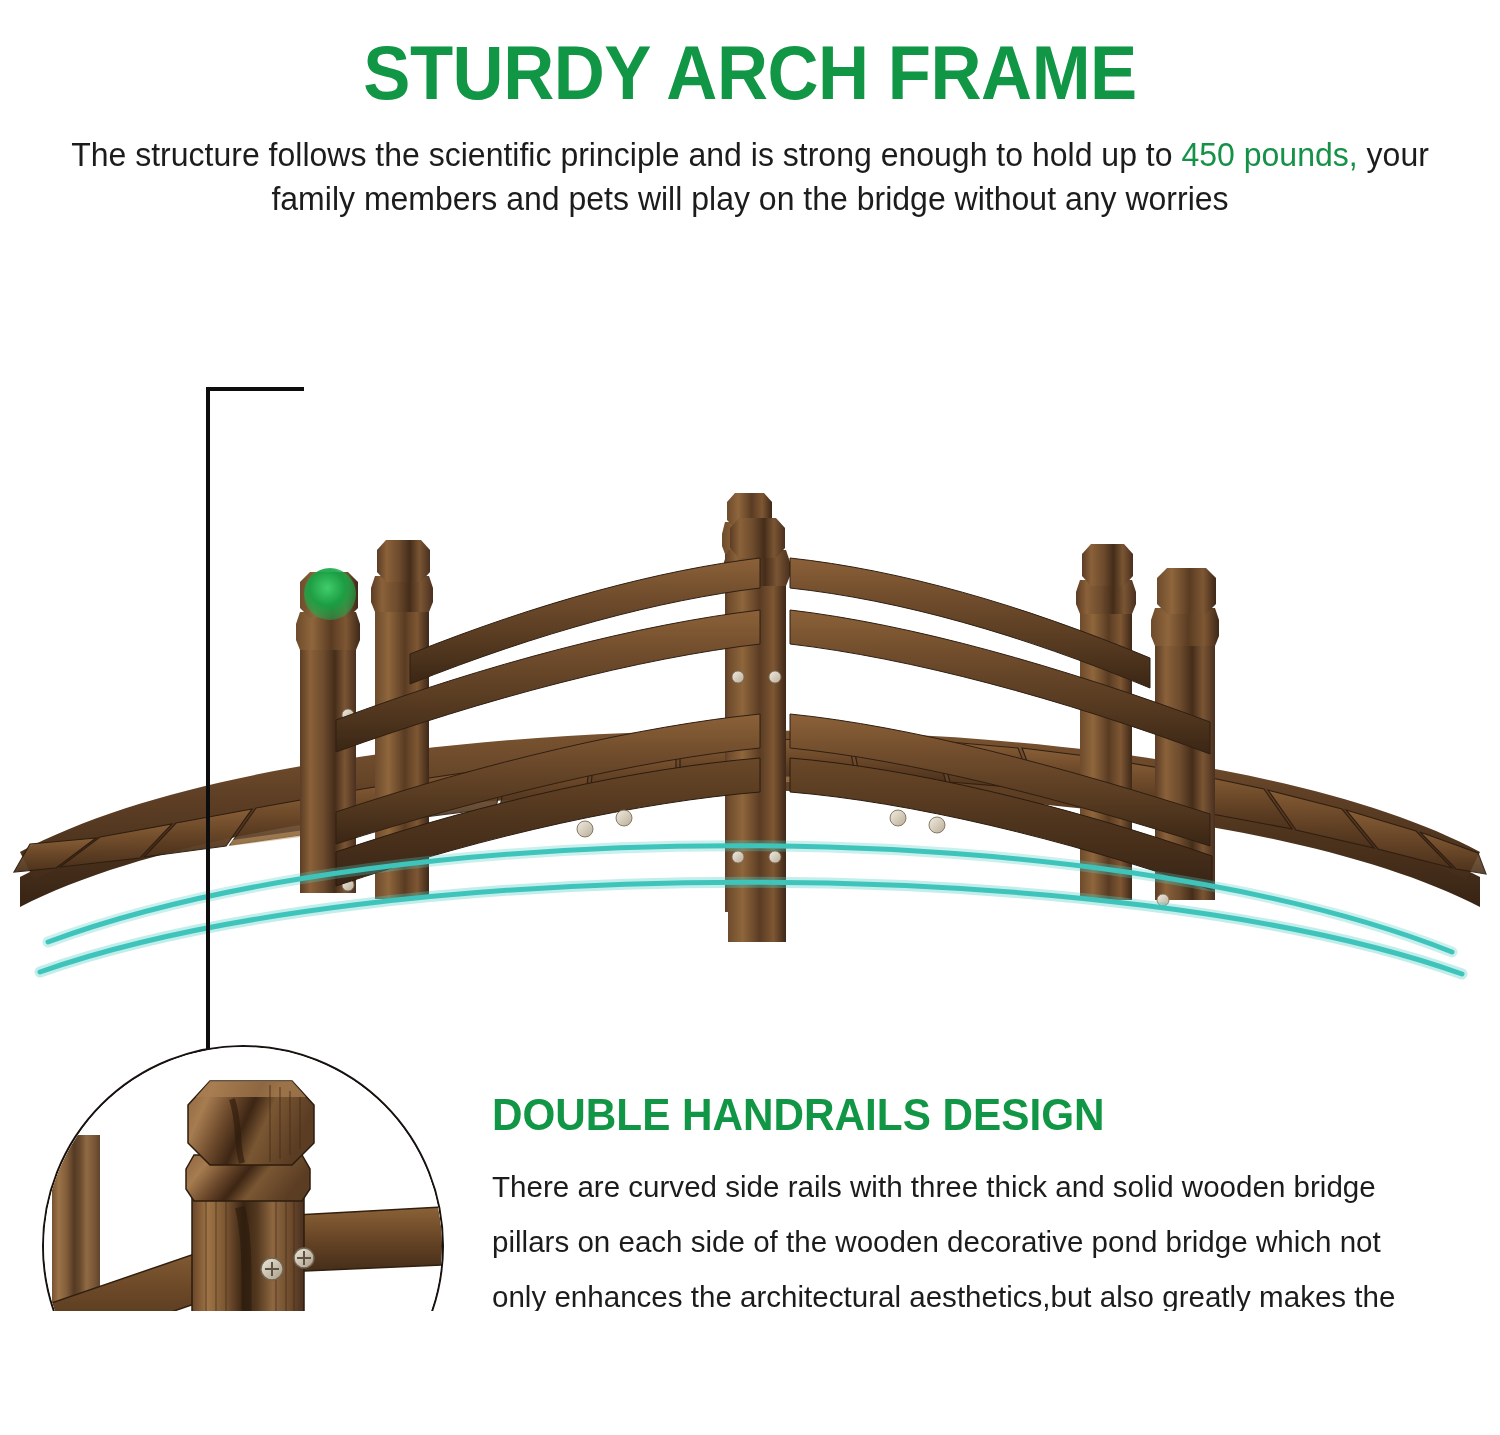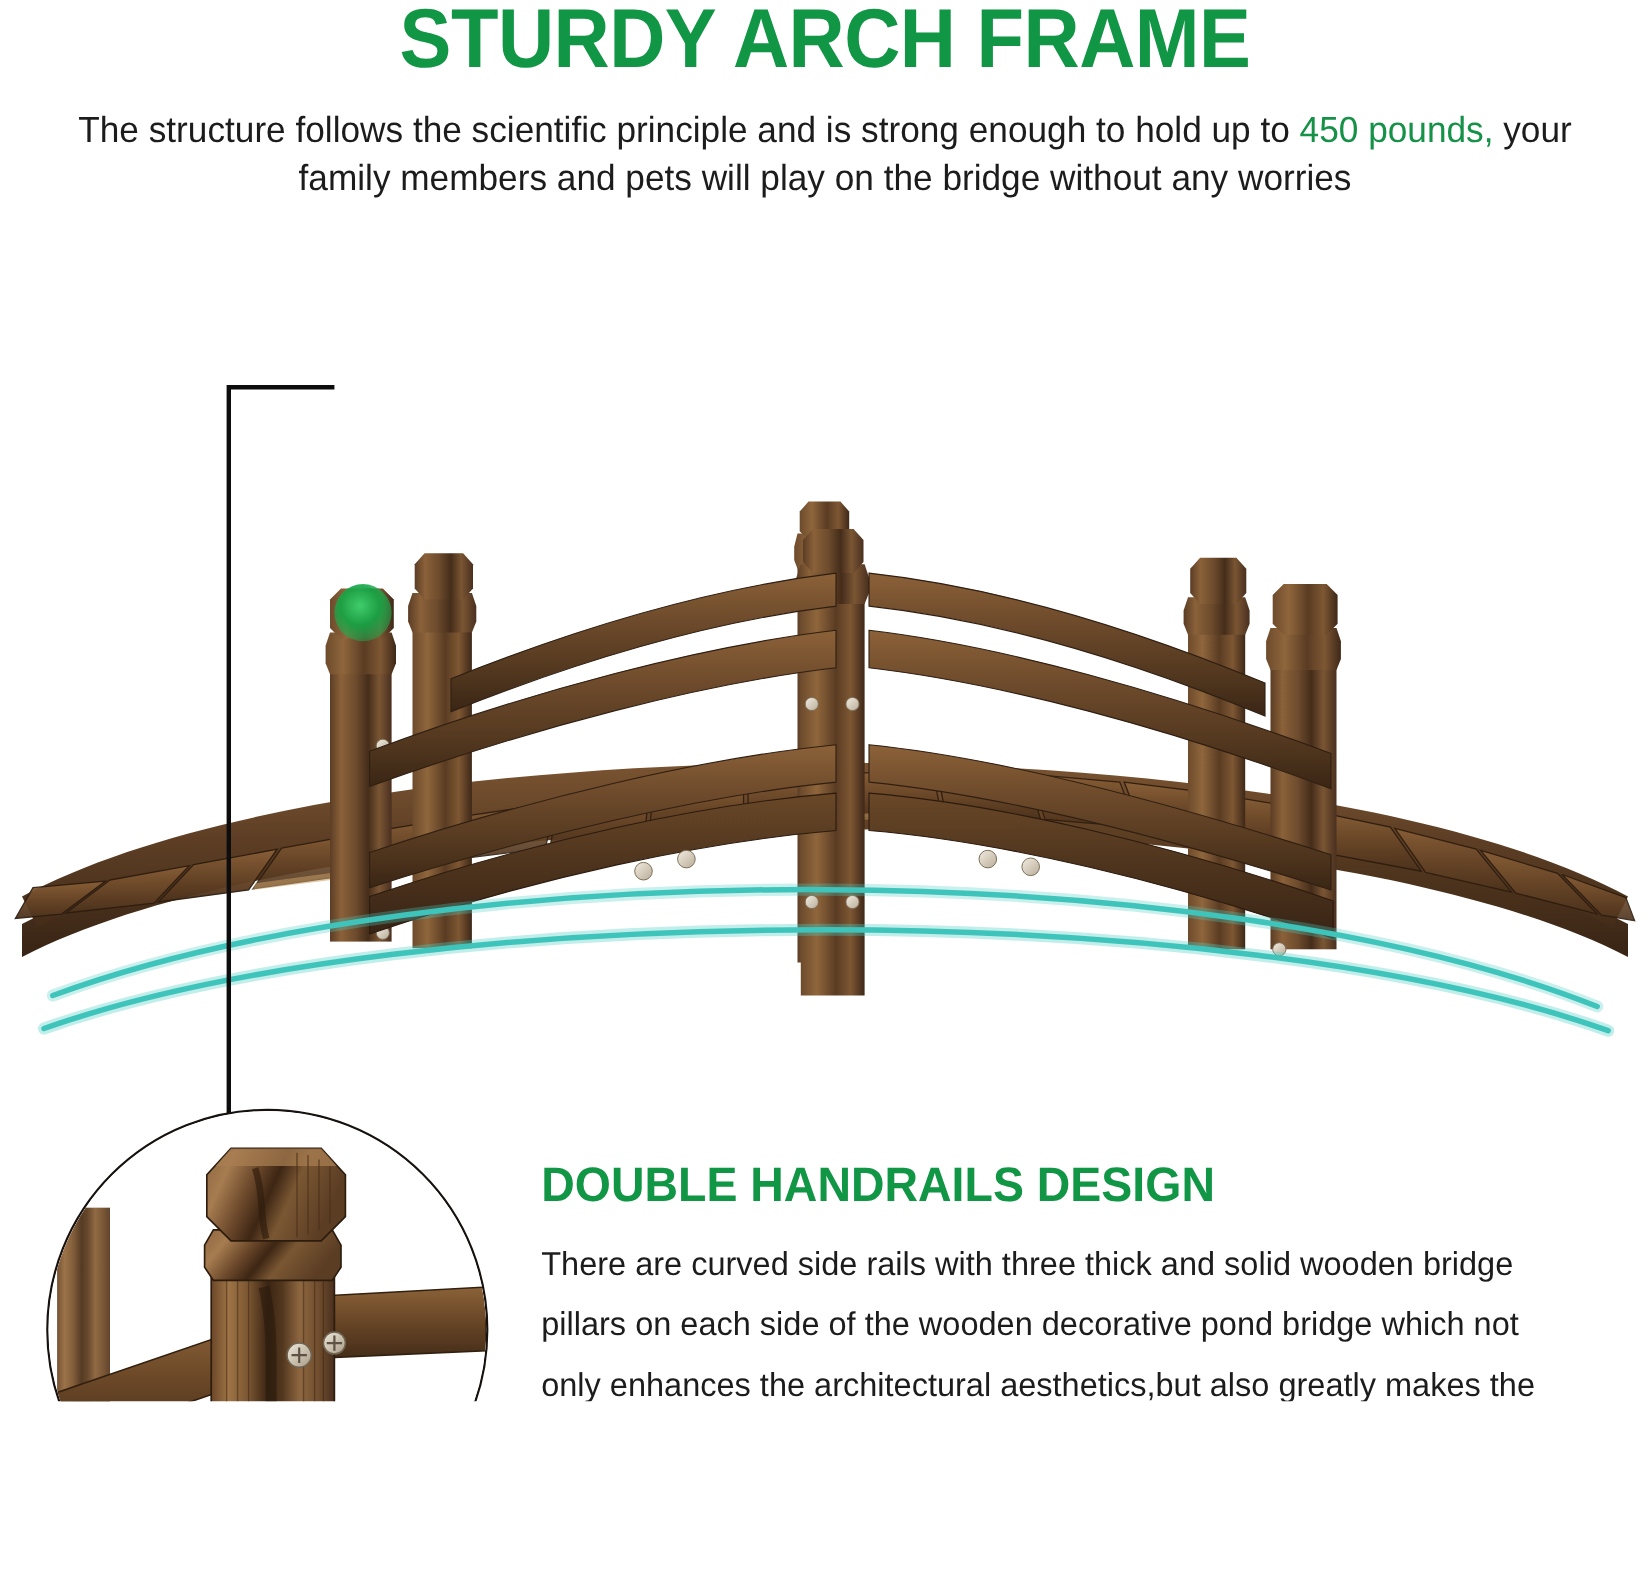--- a/index.html
+++ b/index.html
@@ -10,20 +10,21 @@
   body {
     font-family: "Liberation Sans", sans-serif;
     -webkit-font-smoothing: antialiased;
   }
   #page {
     position: relative;
     width: 1500px;
     height: 1274px;
     background: #ffffff;
     overflow: hidden;
+    margin-top: 37px;
   }
 
   
   .headline {
     position: absolute;
     left: 0; top: -8px;
     width: 1500px;
     text-align: center;
     font-size: 76px;
     font-weight: bold;

